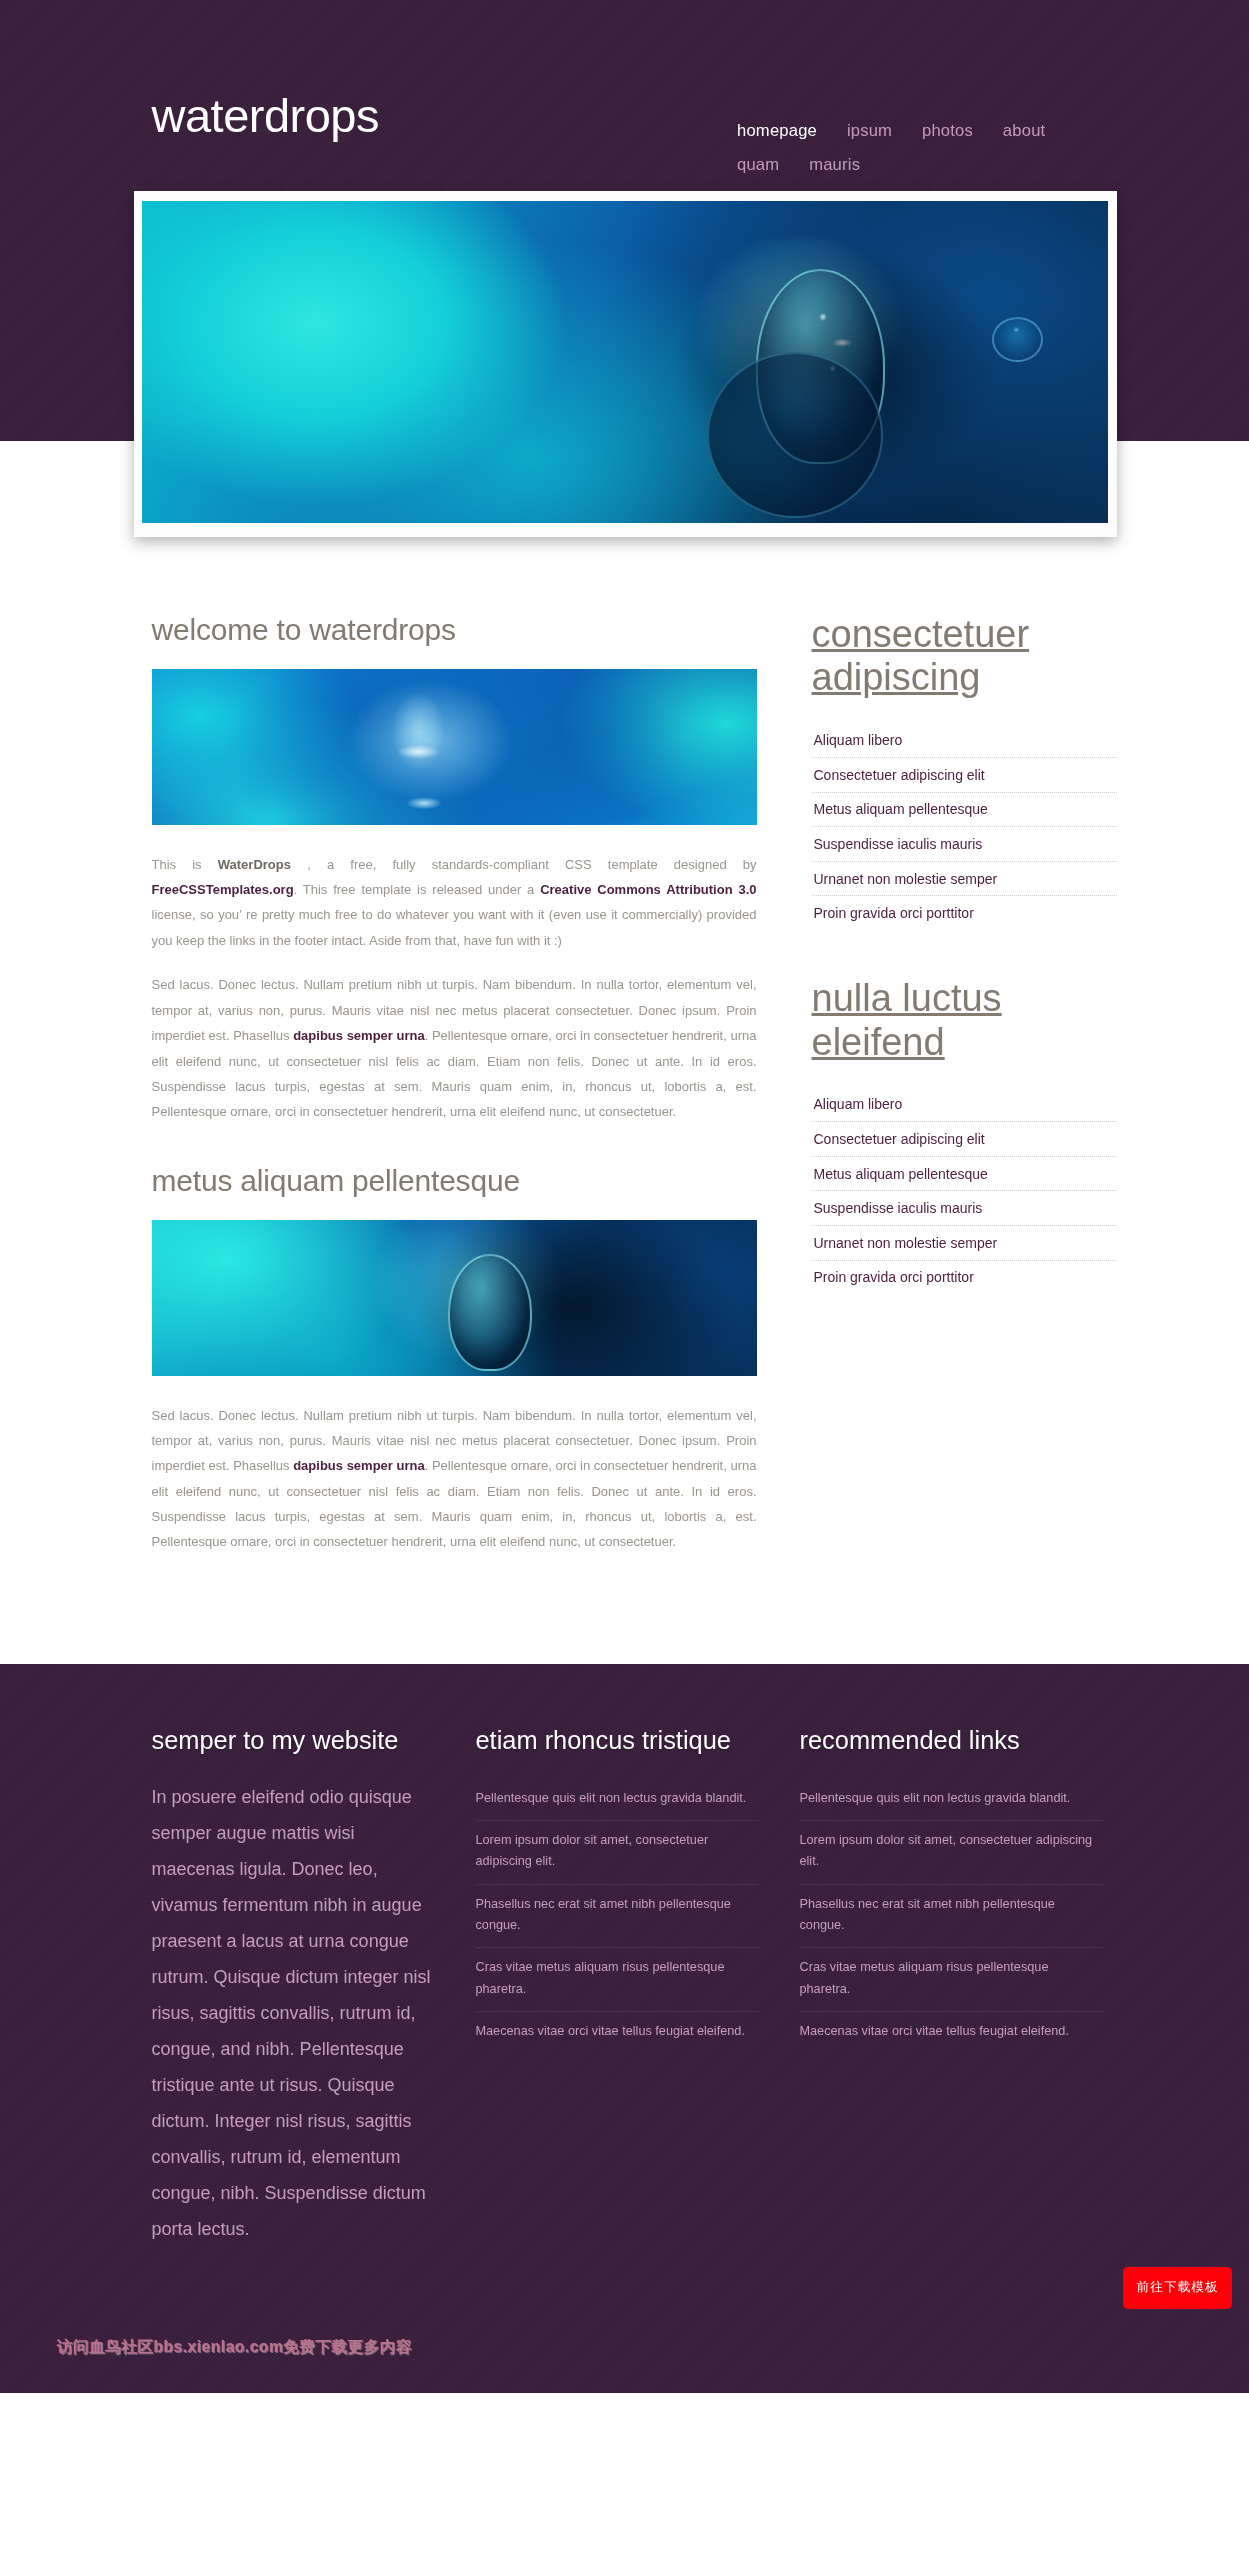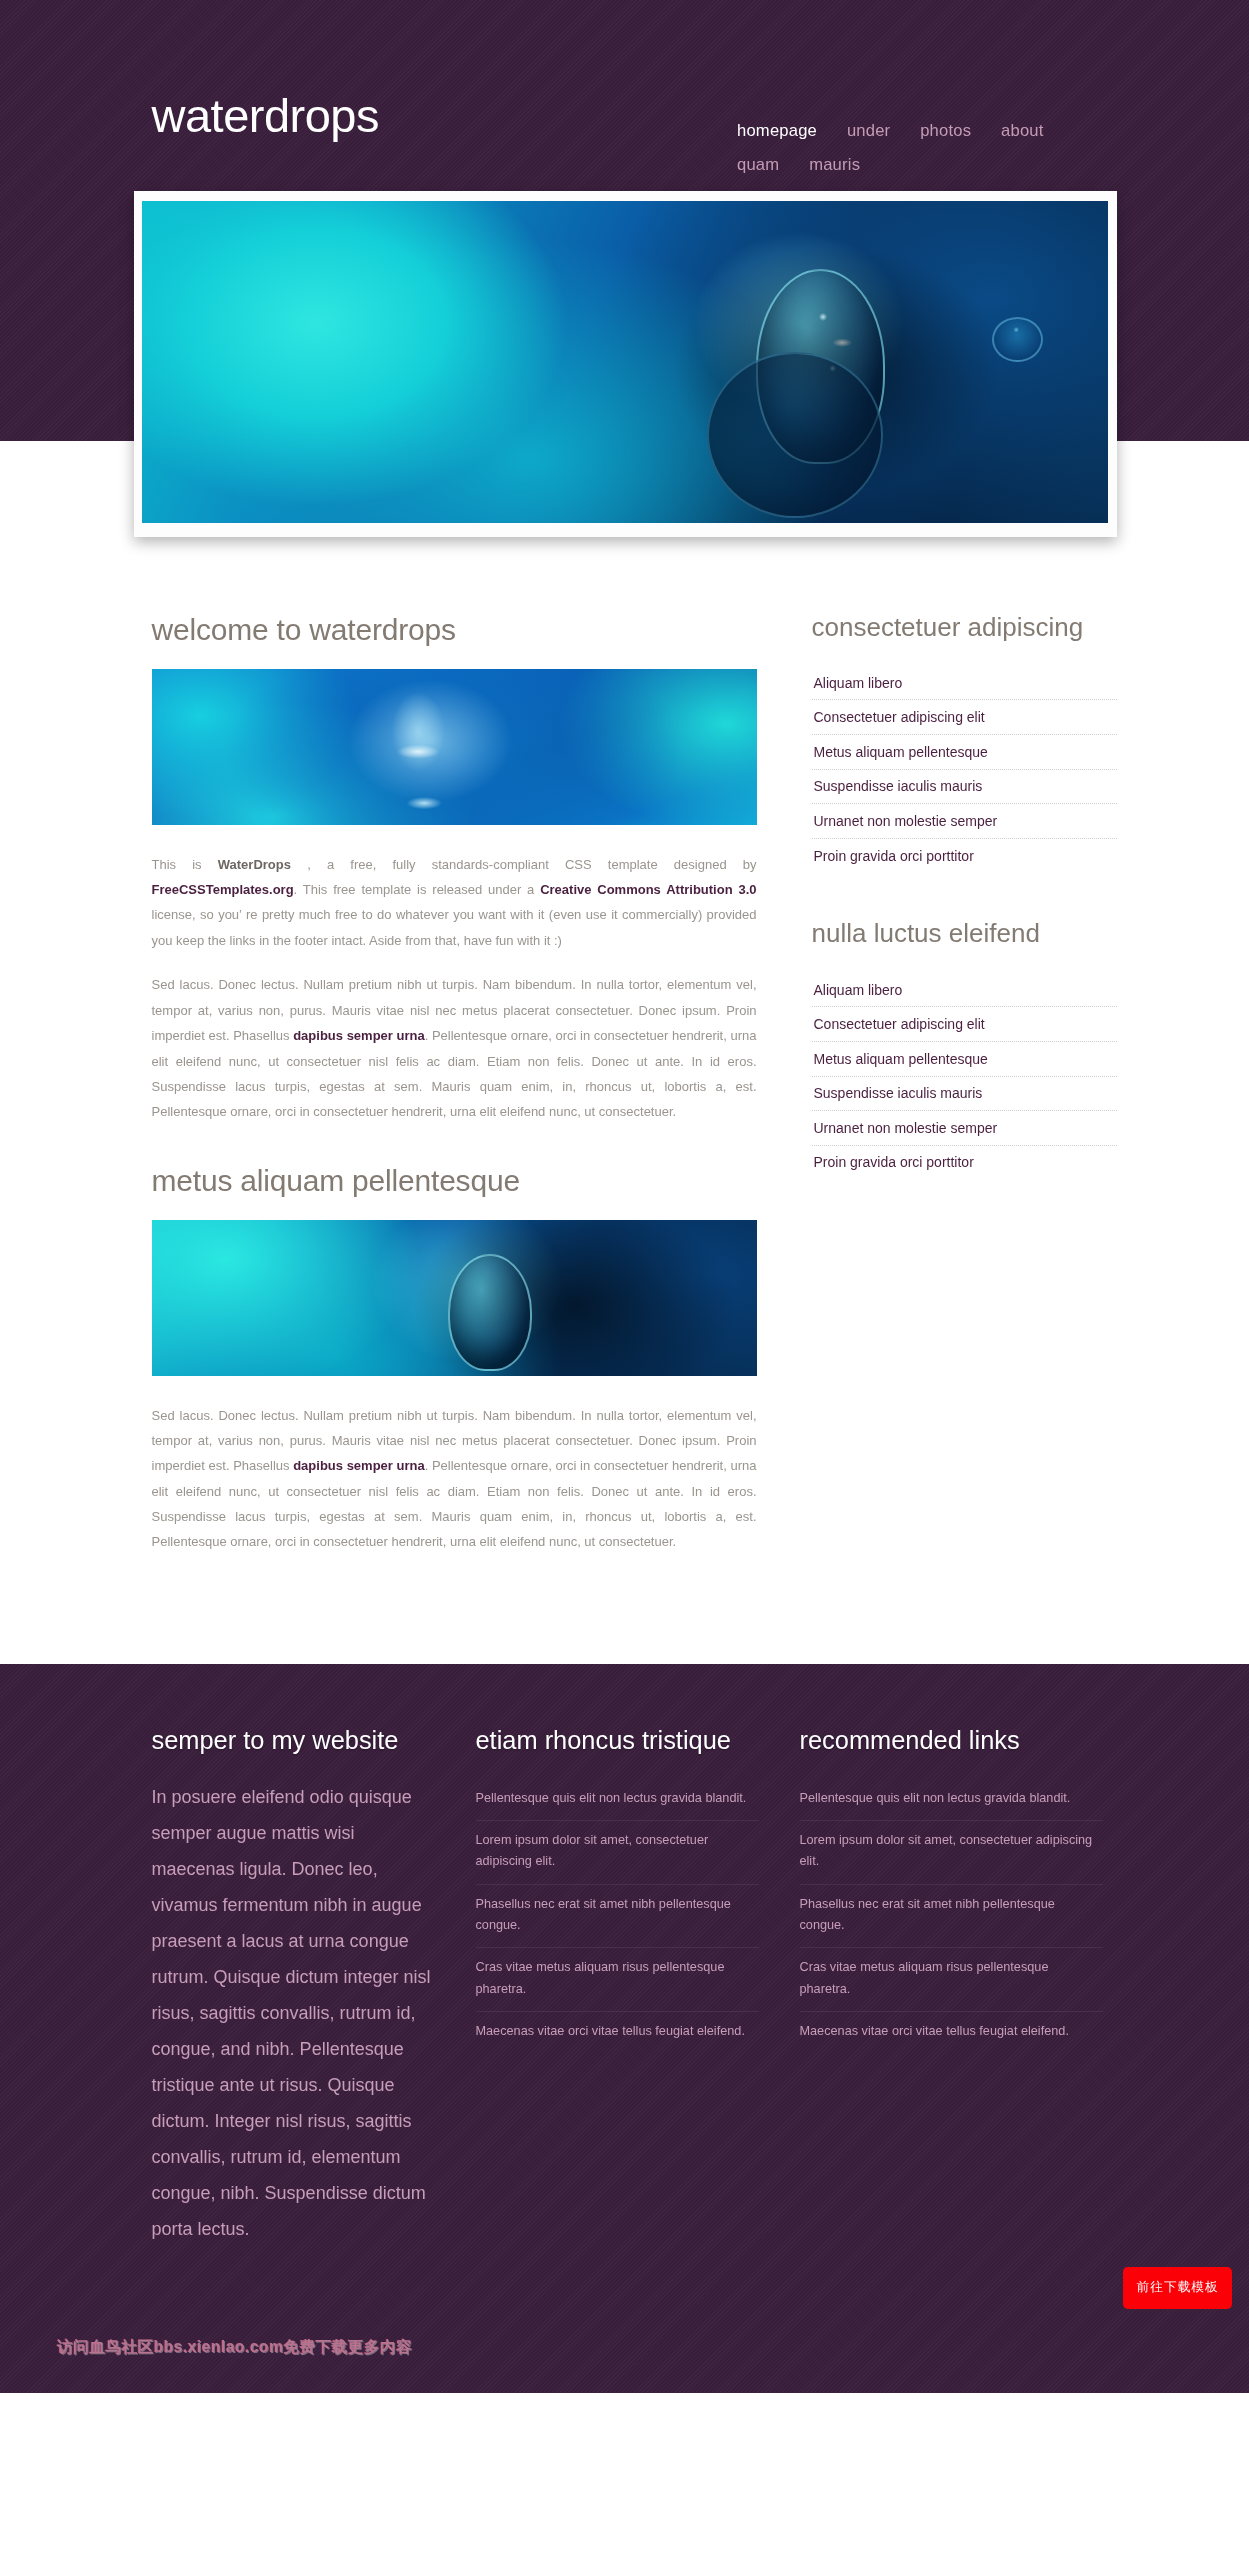--- a/index.html
+++ b/index.html
@@ -204,25 +204,26 @@
   }
   p.body-text a {
     color: #4a1f3f;
     font-weight: bold;
     text-decoration: none;
   }
   p.body-text strong { color: #6d6862; }
 
   
   h2.side-title {
-    font-size: 26px;
+    font-size: 38px;
     font-weight: normal;
     color: #837a72;
     line-height: 1.15;
     margin-bottom: 23.4px;
+    text-decoration: underline;
   }
   .side-list { list-style: none; margin-bottom: 47px; }
   .side-list li { border-bottom: 1px dotted #d6cfc9; }
   .side-list li:last-child { border-bottom: none; }
   .side-list a {
     display: block;
     padding: 8.8px 2px 8.8px 2px;
     font-size: 14px;
     color: #4a1f3f;
     text-decoration: none;
@@ -312,21 +313,21 @@
 <div class="top-band"></div>
 
 <div class="page">
 
   <header class="site-header">
     <div class="wrap">
       <div class="logo">waterdrops</div>
       <nav class="main-nav">
         <ul>
           <li class="active"><a href="#">homepage</a></li>
-          <li><a href="#">under</a></li>
+          <li><a href="#">ipsum</a></li>
           <li><a href="#">photos</a></li>
           <li><a href="#">about</a></li>
           <li><a href="#">quam</a></li>
           <li><a href="#">mauris</a></li>
         </ul>
       </nav>
     </div>
   </header>
 
   <div class="banner-frame">

